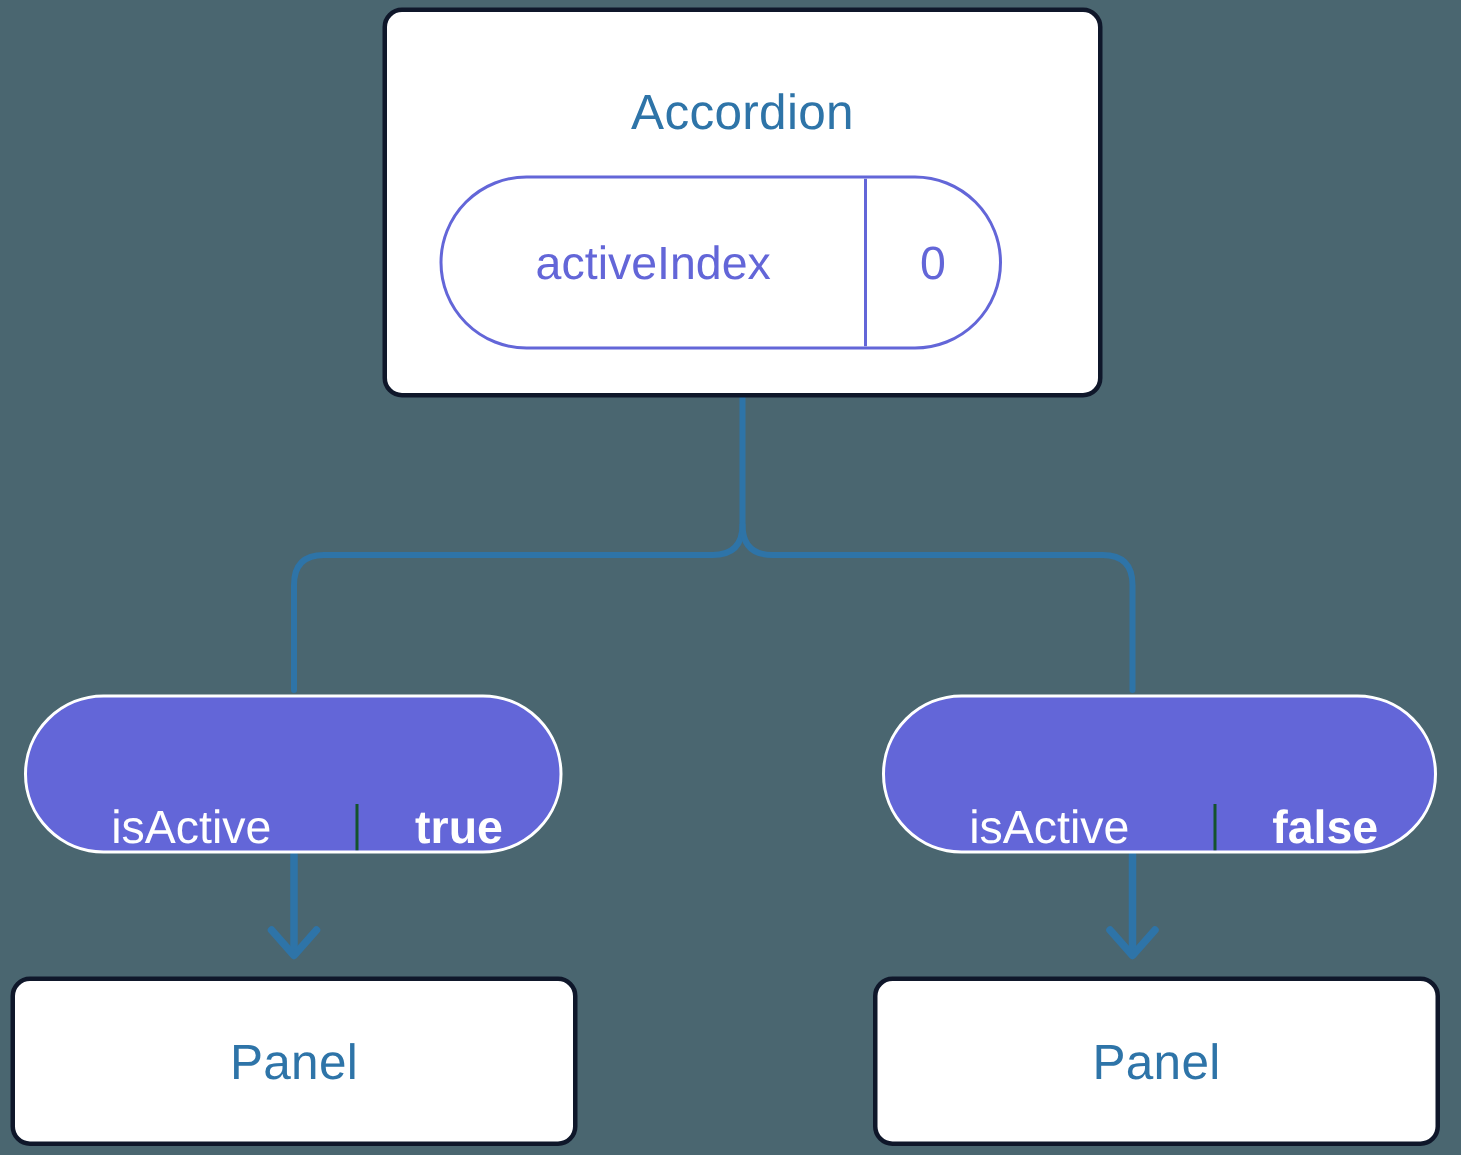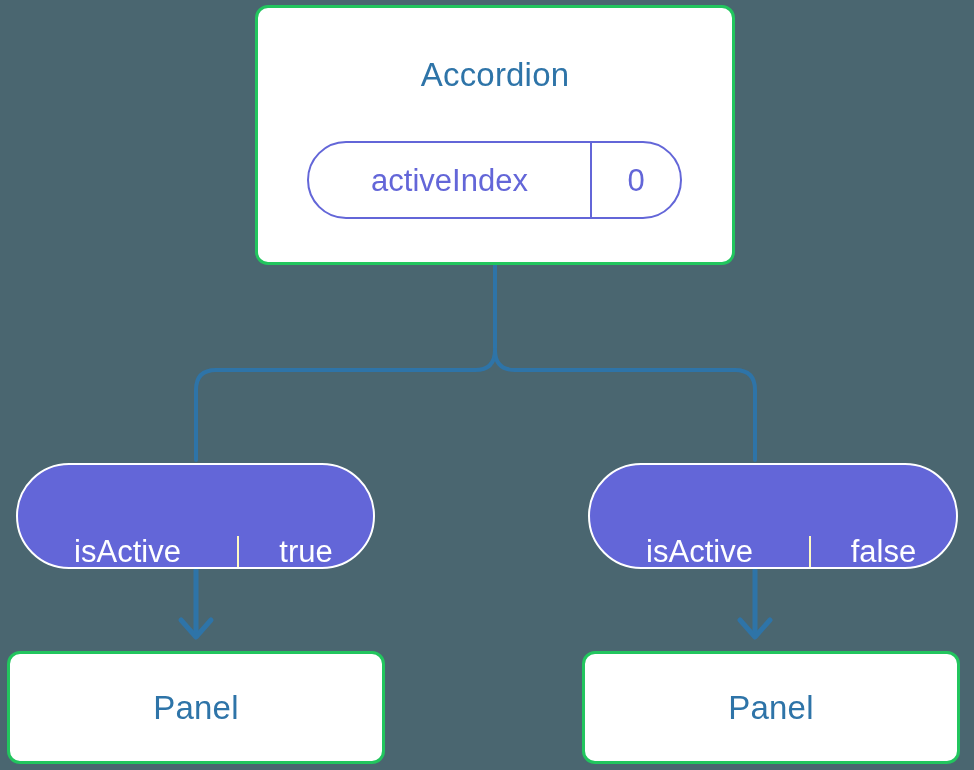--- a/index.html
+++ b/index.html
@@ -28,21 +28,21 @@
     width: 974px;
     height: 770px;
     pointer-events: none;
   }
 
   
   .card {
     position: absolute;
     box-sizing: border-box;
     background: #ffffff;
-    border: 3px solid #22c55e;
+    border: 3px solid #0f172a;
     border-radius: 13px;
     display: flex;
     flex-direction: column;
     align-items: center;
   }
 
   .card-title {
     color: #2e74a8;
     font-size: 33px;
     font-weight: 400;
@@ -111,30 +111,30 @@
   
   .pill.filled {
     background: #6366d8;
     border: 2px solid #ffffff;
     align-items: flex-end;
   }
   .pill.filled .seg {
     color: #ffffff;
   }
   .pill.filled .seg.value {
-    border-left: 2px solid #fef9c3;
+    border-left: 2px solid #14532d;
+    font-weight: bold;
   }
 
   
   #pill-activeindex {
-    left: 307px;
+    left: 293px;
     top: 117px;
     width: 375px;
-    height: 78px;
-    margin-top: 24px;
+    height: 116px;
   }
   #pill-activeindex .seg.key   { width: 281px; }
   #pill-activeindex .seg.value { flex: 1; }
 
   #pill-isactive-left {
     left: 16px;
     top: 463px;
     width: 359px;
     height: 106px;
   }

